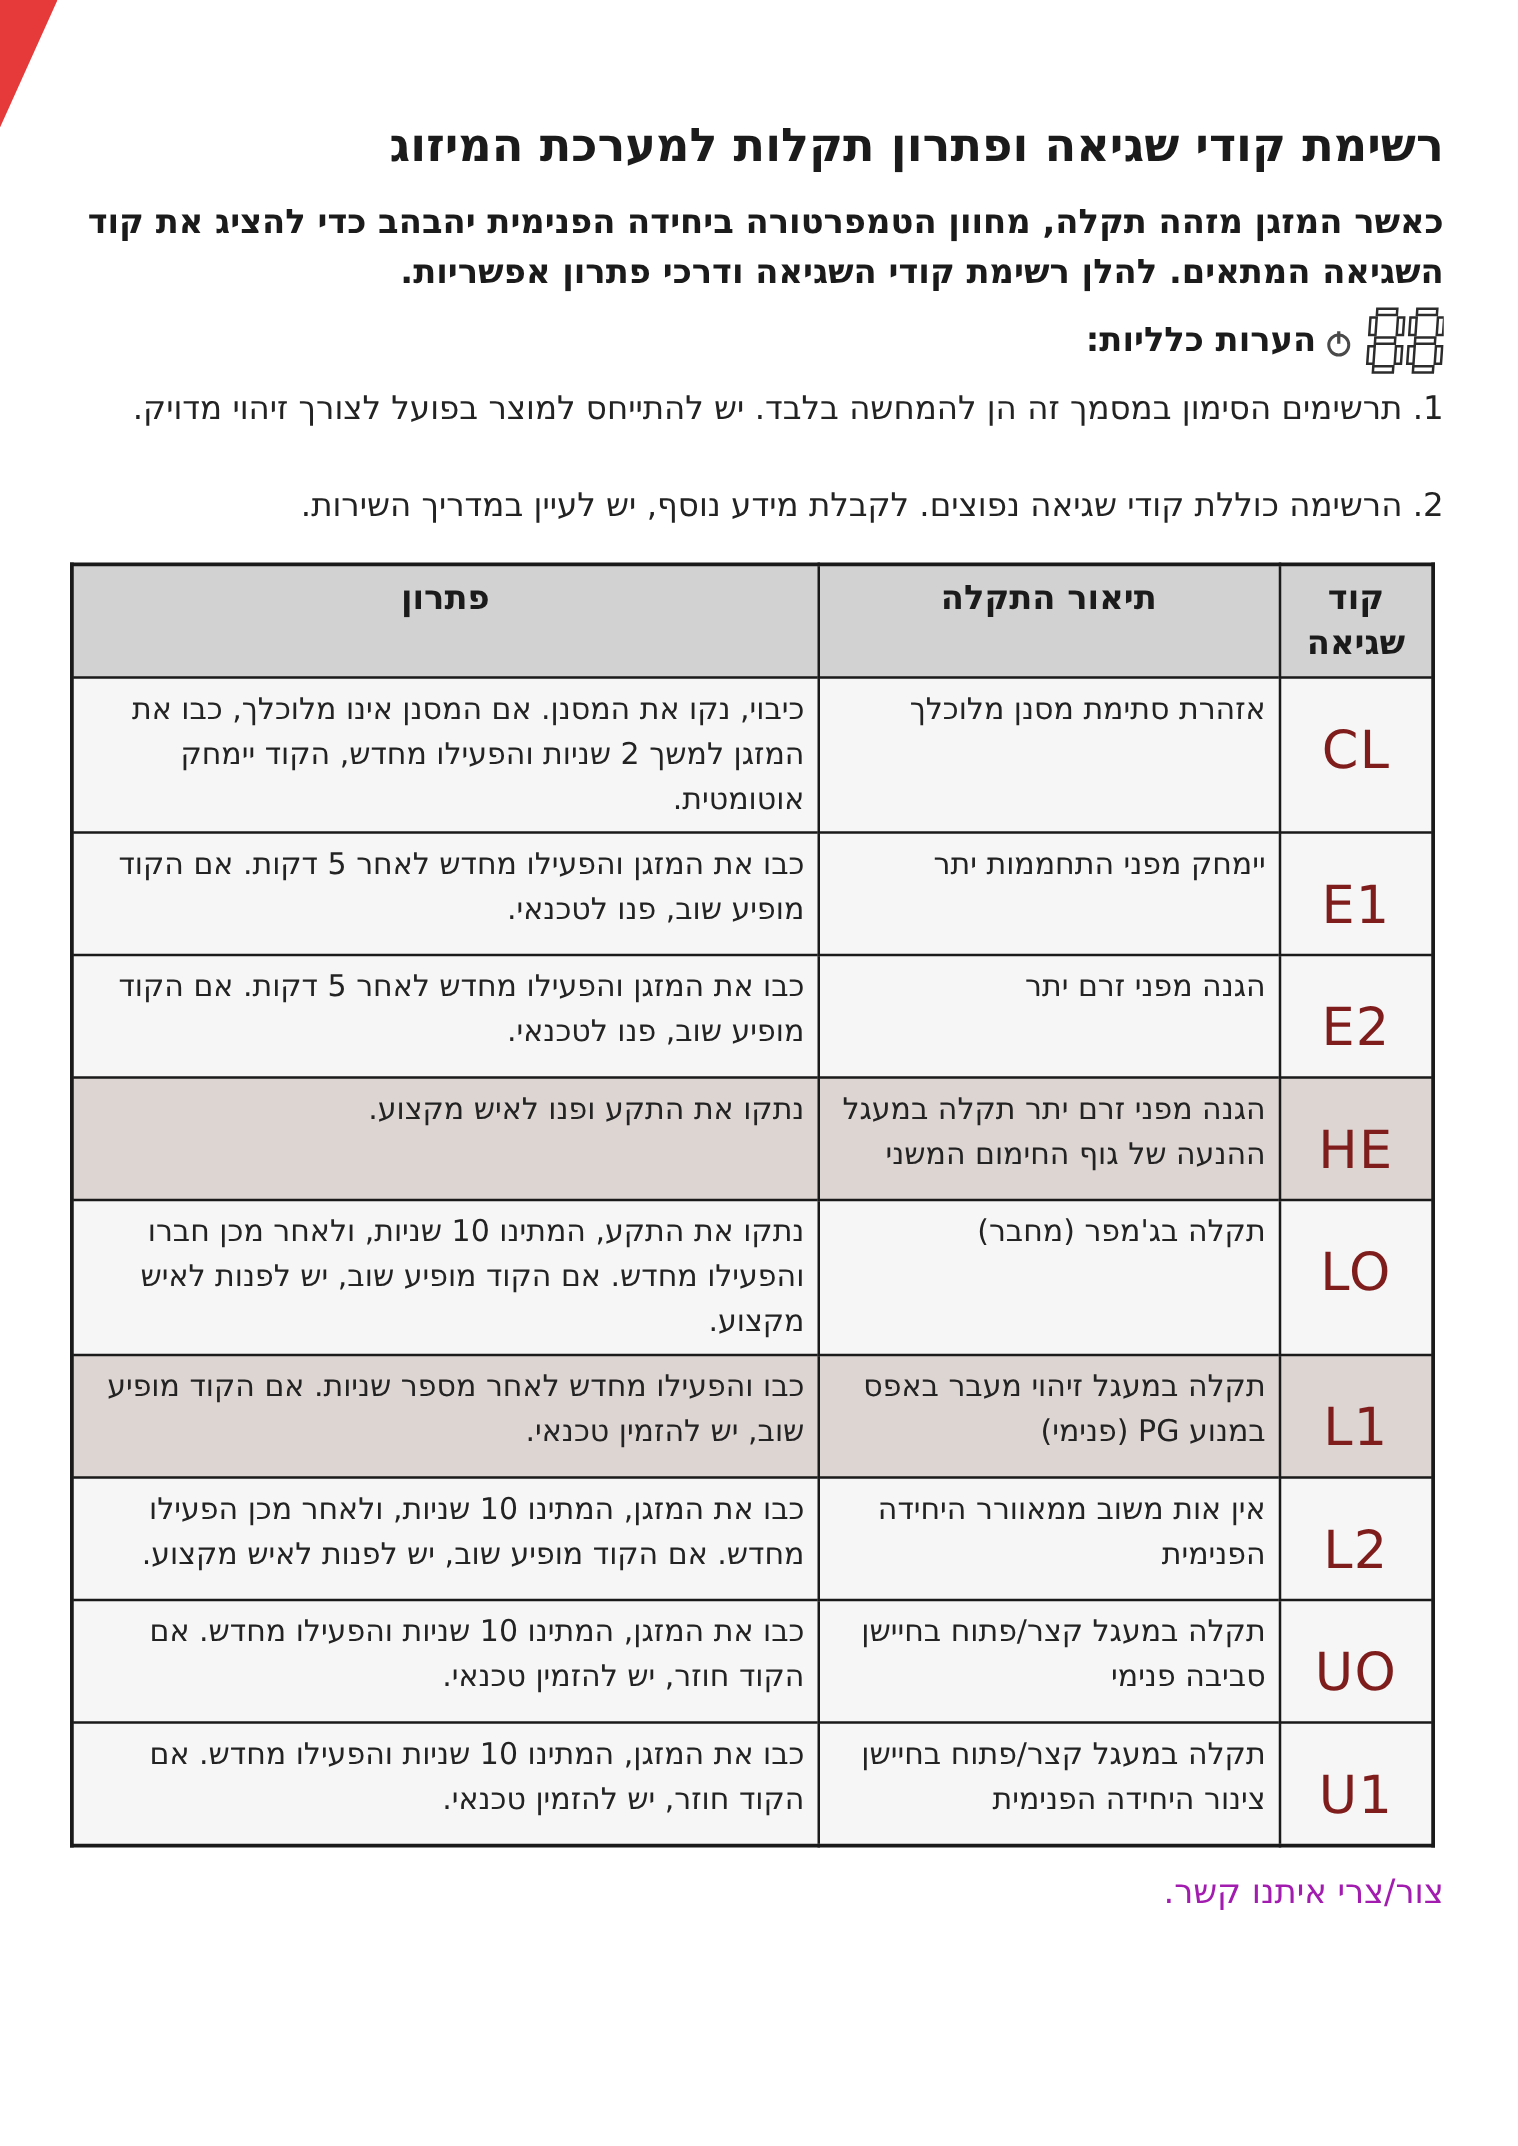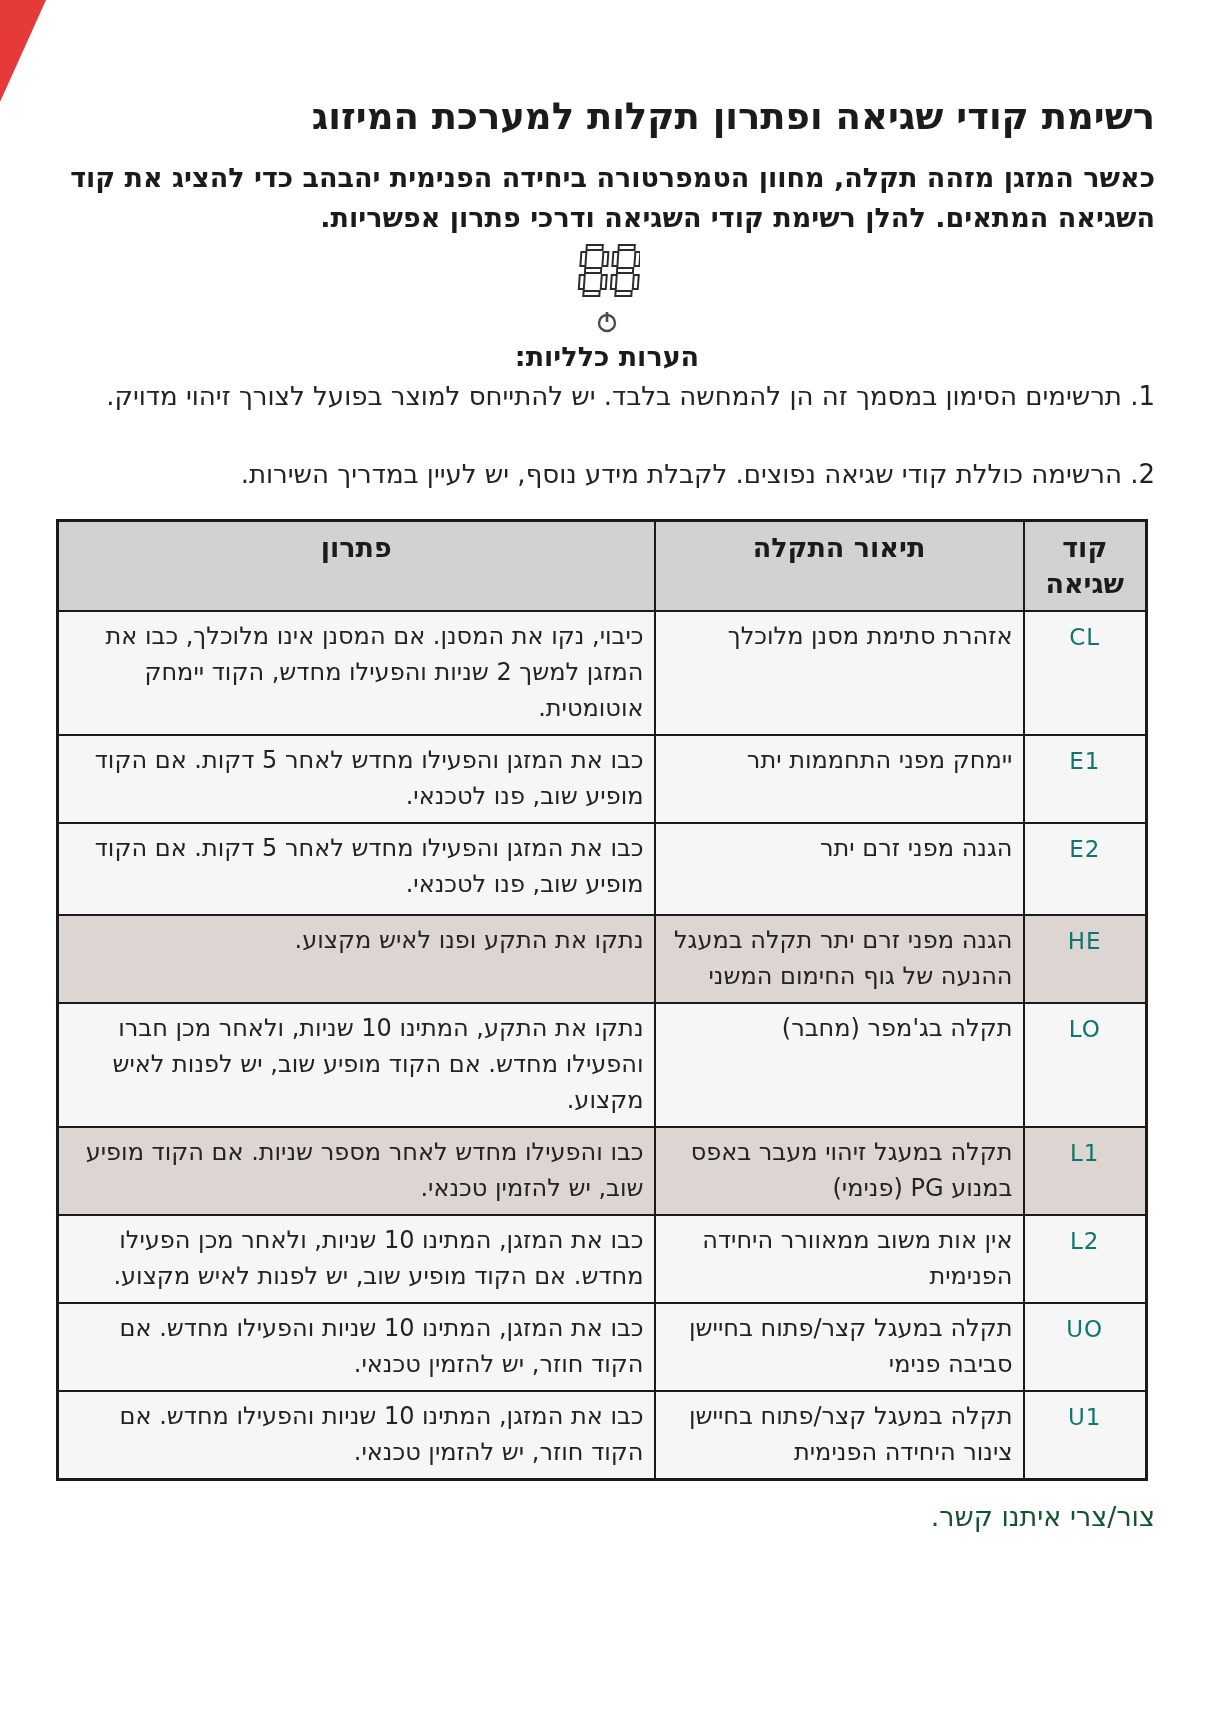--- a/index.html
+++ b/index.html
@@ -11,21 +11,21 @@
   .page{position:relative;width:100%;height:100%;box-sizing:border-box;padding:92px 59px 0 59px;margin-left:12px;}
   .corner-mark{position:absolute;top:0;left:0;right:auto;width:46px;height:102px;z-index:5;}
   h1.title{
     font-size:37px;font-weight:bold;margin:0;text-align:right;letter-spacing:0;
     line-height:1.35;
   }
   p.intro{
     font-size:27px;font-weight:bold;margin:16px 0 0 0;text-align:right;line-height:1.5;
   }
   .notes-heading-row{
-    display:flex;flex-direction:column;align-items:center;justify-content:flex-start;
+    display:flex;flex-direction:row;align-items:center;justify-content:flex-start;
     margin-top:4px;gap:8px;min-height:60px;
   }
   .seg-icon{flex:0 0 auto;}
   .power-icon{flex:0 0 auto;margin-top:4px;}
   .notes-heading{font-size:27px;font-weight:bold;}
   p.note{font-size:26px;font-weight:400;margin:4px 0 0 0;text-align:right;line-height:1.55;color:#232323;}
   p.note.second{margin-top:38px;}
   table.err{
     border-collapse:collapse;margin:24px 7px 0 0;width:1089px;table-layout:fixed;
     border:3px solid #1a1a1a;
@@ -36,36 +36,36 @@
   table.err th{
     background:#d2d2d2;font-size:27px;font-weight:bold;
     vertical-align:top;padding:8px 12px;border:2px solid #1a1a1a;height:62px;
     line-height:1.35;
   }
   table.err td{
     border:2px solid #1a1a1a;vertical-align:top;padding:6px 10px 8px 10px;
     background:#f6f6f6;font-size:24px;line-height:1.5;text-align:right;color:#232323;
   }
   table.err td.code{
-    font-size:23px;text-align:center;padding-top:8px;color:#0f766e;
+    font-size:42px;text-align:center;padding-top:25px;color:#7f1d1d;
     font-family:"DejaVu Sans","Liberation Sans",sans-serif;font-weight:400;letter-spacing:1px;
   }
   table.err tr.highlight td{background:#ddd5d2;}
   tbody tr:nth-child(1){height:97px;}
   tbody tr:nth-child(2){height:82px;}
   tbody tr:nth-child(3){height:92px;}
   tbody tr:nth-child(4){height:78px;}
   tbody tr:nth-child(5){height:104px;}
   tbody tr:nth-child(6){height:76px;}
   tbody tr:nth-child(7){height:76px;}
   tbody tr:nth-child(8){height:70px;}
   tbody tr:nth-child(9){height:70px;}
   td.desc{line-height:1.75;}
   p.footer-line1{font-size:27px;margin:158px 0 0 0;text-align:right;line-height:1.6;color:#232323;}
-  p.footer-line2{font-size:27px;margin:14px 0 0 0;text-align:right;line-height:1.6;color:#14532d;}
+  p.footer-line2{font-size:27px;margin:14px 0 0 0;text-align:right;line-height:1.6;color:#a21caf;}
 </style>
 </head>
 <body>
 
 <div class="page">
 
   <svg class="corner-mark" viewBox="0 0 46 102" aria-hidden="true">
     <polygon points="0,0 46,0 0,102" fill="#e63939"></polygon>
   </svg>
 

